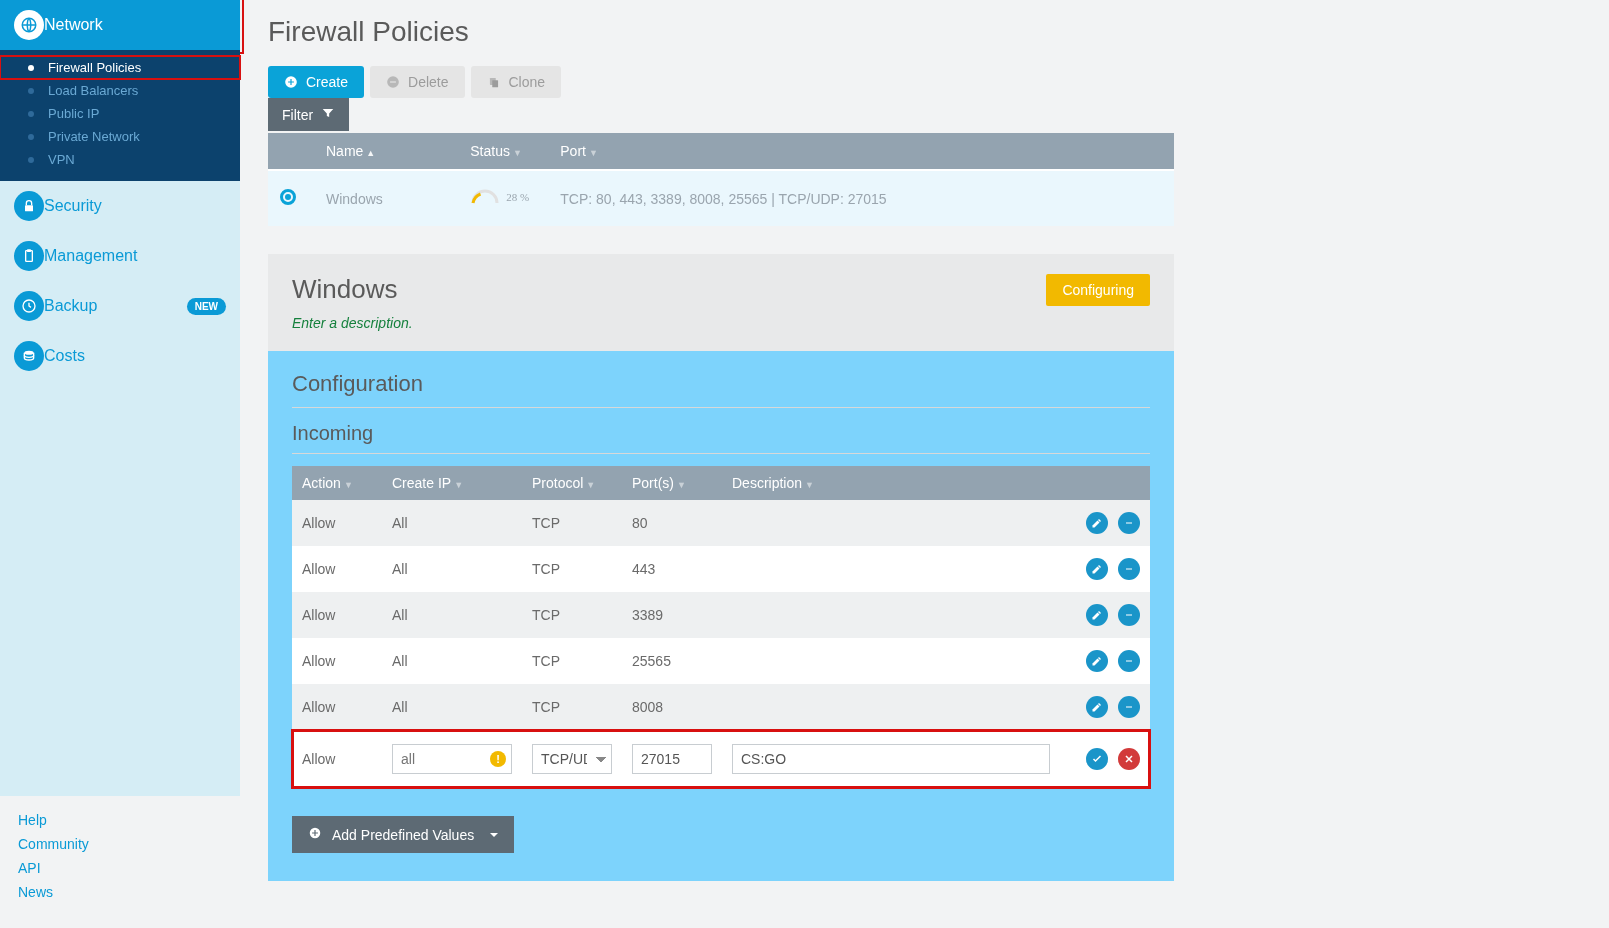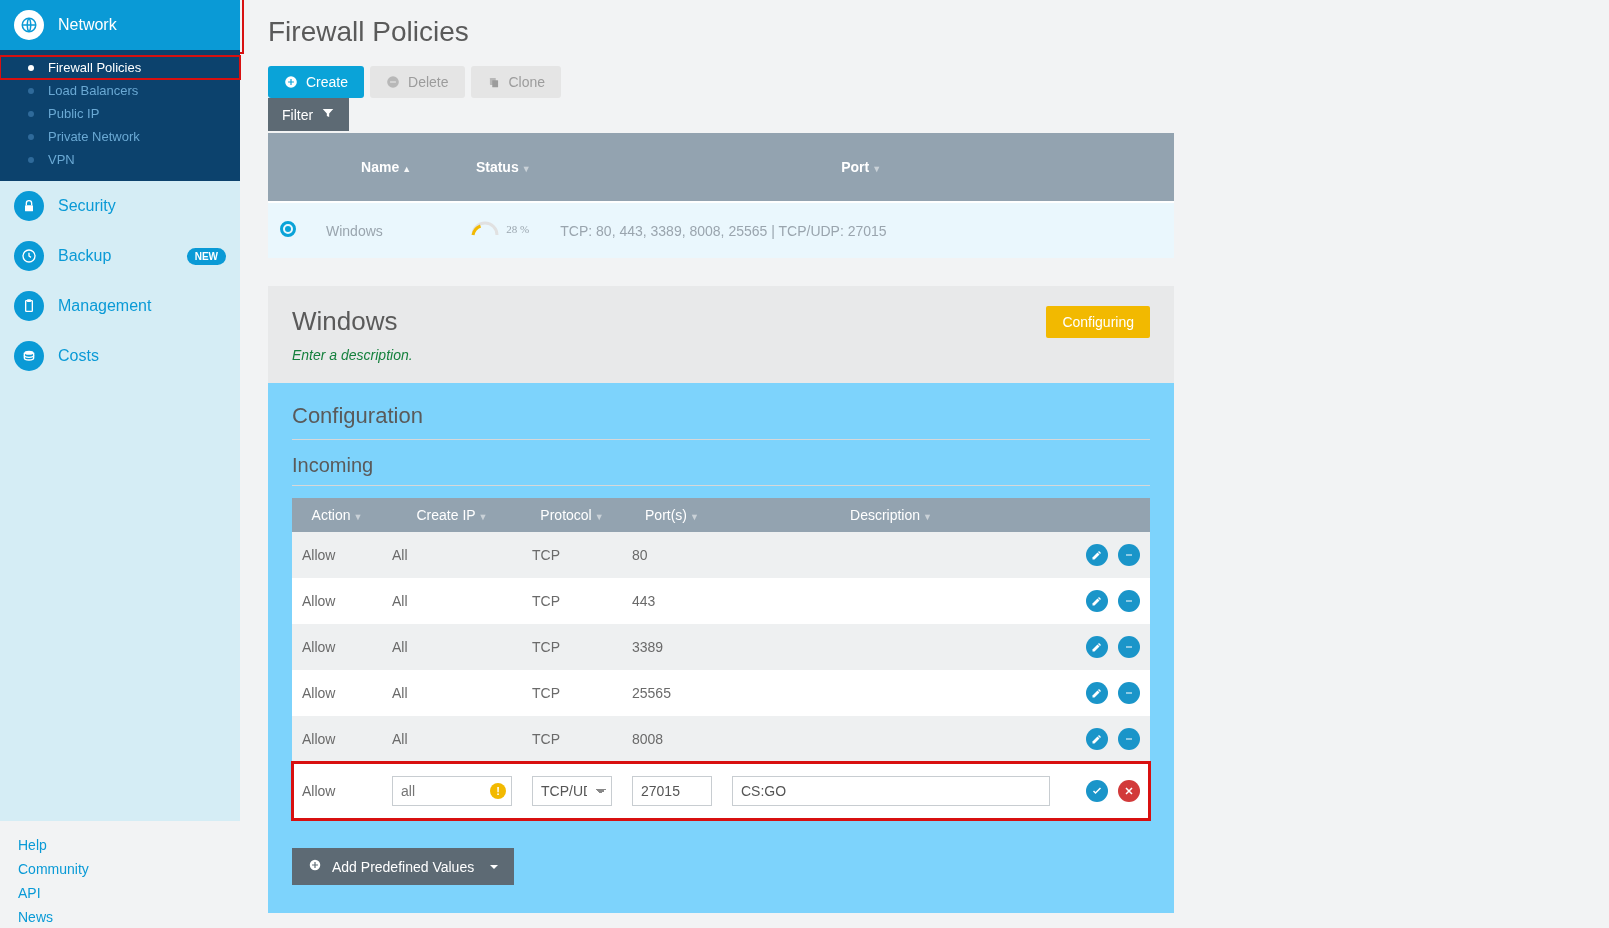--- a/index.html
+++ b/index.html
@@ -2,21 +2,21 @@
 <html><head>
 <meta charset="utf-8">
 <style>
   * { box-sizing: border-box; margin: 0; padding: 0; }
   body { font-family: "Segoe UI", Arial, sans-serif; background: #f2f3f4; color: #3b3b3b; font-size: 14px; }
   .app { display: flex; min-height: 928px; }
 
   
   .sidebar { width: 240px; background: #d5edf5; display: flex; flex-direction: column; }
   .sb-header {
-    display: flex; align-items: center; gap: 14px;
+    display: flex; align-items: center; 
     padding: 10px 14px; color: #0a9ad6; cursor: pointer;
   }
   .sb-header.active { background: #0a9ad6; color: #fff; }
   .sb-header .circle {
     width: 30px; height: 30px; border-radius: 50%;
     background: #0a9ad6; color: #fff; display: flex; align-items: center; justify-content: center;
     font-size: 15px;
   }
   .sb-header.active .circle { background: #fff; color: #0a9ad6; }
   .sb-header .label { font-size: 16px; }
@@ -59,22 +59,22 @@
 
   .filter-row { display: flex; justify-content: flex-start; margin-bottom: 2px; }
   .filter-btn {
     background: #5d6a74; color: #fff; padding: 8px 14px; border: none;
     display: inline-flex; align-items: center; gap: 8px; cursor: pointer; font-size: 14px;
   }
 
   
   .policy-table { width: 100%; border-collapse: collapse; }
   .policy-table thead th {
-    background: #93a3b0; color: #fff; font-weight: 700; text-align: center;
-    padding: 26px 12px; font-size: 14px;
+    background: #93a3b0; color: #fff; font-weight: 400; text-align: left;
+    padding: 10px 12px; font-size: 14px;
   }
   .policy-table tbody td {
     background: #eaf7fd; padding: 16px 12px; color: #9aa5ae; font-size: 14px;
     border-top: 2px solid #fff;
   }
   .sort-caret { font-size: 9px; margin-left: 3px; opacity: .9; }
   .sort-caret.dim { opacity: .5; }
   .radio-dot {
     width: 16px; height: 16px; border: 3px solid #0aa3d8; border-radius: 50%; display: inline-block;
     position: relative;
@@ -98,21 +98,21 @@
   .config-section { background: #7dd3fc; padding: 20px 24px 28px 24px; }
   .config-section h3 {
     font-size: 22px; font-weight: 400; color: #5a5a5a;
     border-bottom: 1px solid #d8d8d8; padding-bottom: 10px; margin-bottom: 14px;
   }
   .sub-h { font-size: 20px; font-weight: 400; color: #5a5a5a;
     border-bottom: 1px solid #d8d8d8; padding-bottom: 8px; margin-bottom: 12px; }
 
   .rules-table { width: 100%; border-collapse: collapse; }
   .rules-table thead th {
-    background: #93a3b0; color: #fff; font-weight: 400; text-align: center;
+    background: #93a3b0; color: #fff; font-weight: 400; text-align: left;
     padding: 9px 10px; font-size: 14px;
   }
   .rules-table tbody td {
     padding: 12px 10px; color: #6a6a6a; font-size: 14px;
   }
   .rules-table tbody tr:nth-child(odd) td { background: #eef0f1; }
   .rules-table tbody tr:nth-child(even) td { background: #fff; }
   .row-actions { text-align: right; white-space: nowrap; }
   .icobtn {
     width: 22px; height: 22px; border-radius: 50%; display: inline-flex;
@@ -183,37 +183,37 @@
         <svg viewBox="0 0 24 24" width="16" height="16" fill="currentColor">
             <rect x="6" y="11" width="12" height="9" rx="1"></rect>
             <path d="M8 11V8a4 4 0 018 0v3" fill="none" stroke="currentColor" stroke-width="2"></path>
           </svg>
       </span>
       <span class="label">Security</span>
     </div>
 
     <div class="sb-header">
       <span class="circle">
+        <svg viewBox="0 0 24 24" width="16" height="16" fill="currentColor">
+            <rect x="7" y="4" width="10" height="16" rx="1" fill="none" stroke="currentColor" stroke-width="2"></rect>
+            <rect x="9" y="2" width="6" height="4" rx="1"></rect>
+          </svg>
+      </span>
+      <span class="label">Management</span>
+    </div>
+
+    <div class="sb-header">
+      <span class="circle">
         <svg viewBox="0 0 24 24" width="16" height="16" fill="none" stroke="currentColor" stroke-width="2">
             <path d="M3 12a9 9 0 109-9 9 9 0 00-9 9z"></path>
             <path d="M12 7v5l3 2"></path>
           </svg>
       </span>
       <span class="label">Backup</span>
       <span class="new-badge">NEW</span>
-    </div>
-
-    <div class="sb-header">
-      <span class="circle">
-        <svg viewBox="0 0 24 24" width="16" height="16" fill="currentColor">
-            <rect x="7" y="4" width="10" height="16" rx="1" fill="none" stroke="currentColor" stroke-width="2"></rect>
-            <rect x="9" y="2" width="6" height="4" rx="1"></rect>
-          </svg>
-      </span>
-      <span class="label">Management</span>
     </div>
 
     <div class="sb-header">
       <span class="circle">
         <svg viewBox="0 0 24 24" width="16" height="16" fill="currentColor">
             <ellipse cx="12" cy="7" rx="7" ry="3"></ellipse>
             <path d="M5 7v4c0 1.7 3.1 3 7 3s7-1.3 7-3V7" fill="none" stroke="currentColor" stroke-width="2"></path>
             <path d="M5 11v4c0 1.7 3.1 3 7 3s7-1.3 7-3v-4" fill="none" stroke="currentColor" stroke-width="2"></path>
           </svg>
       </span>

